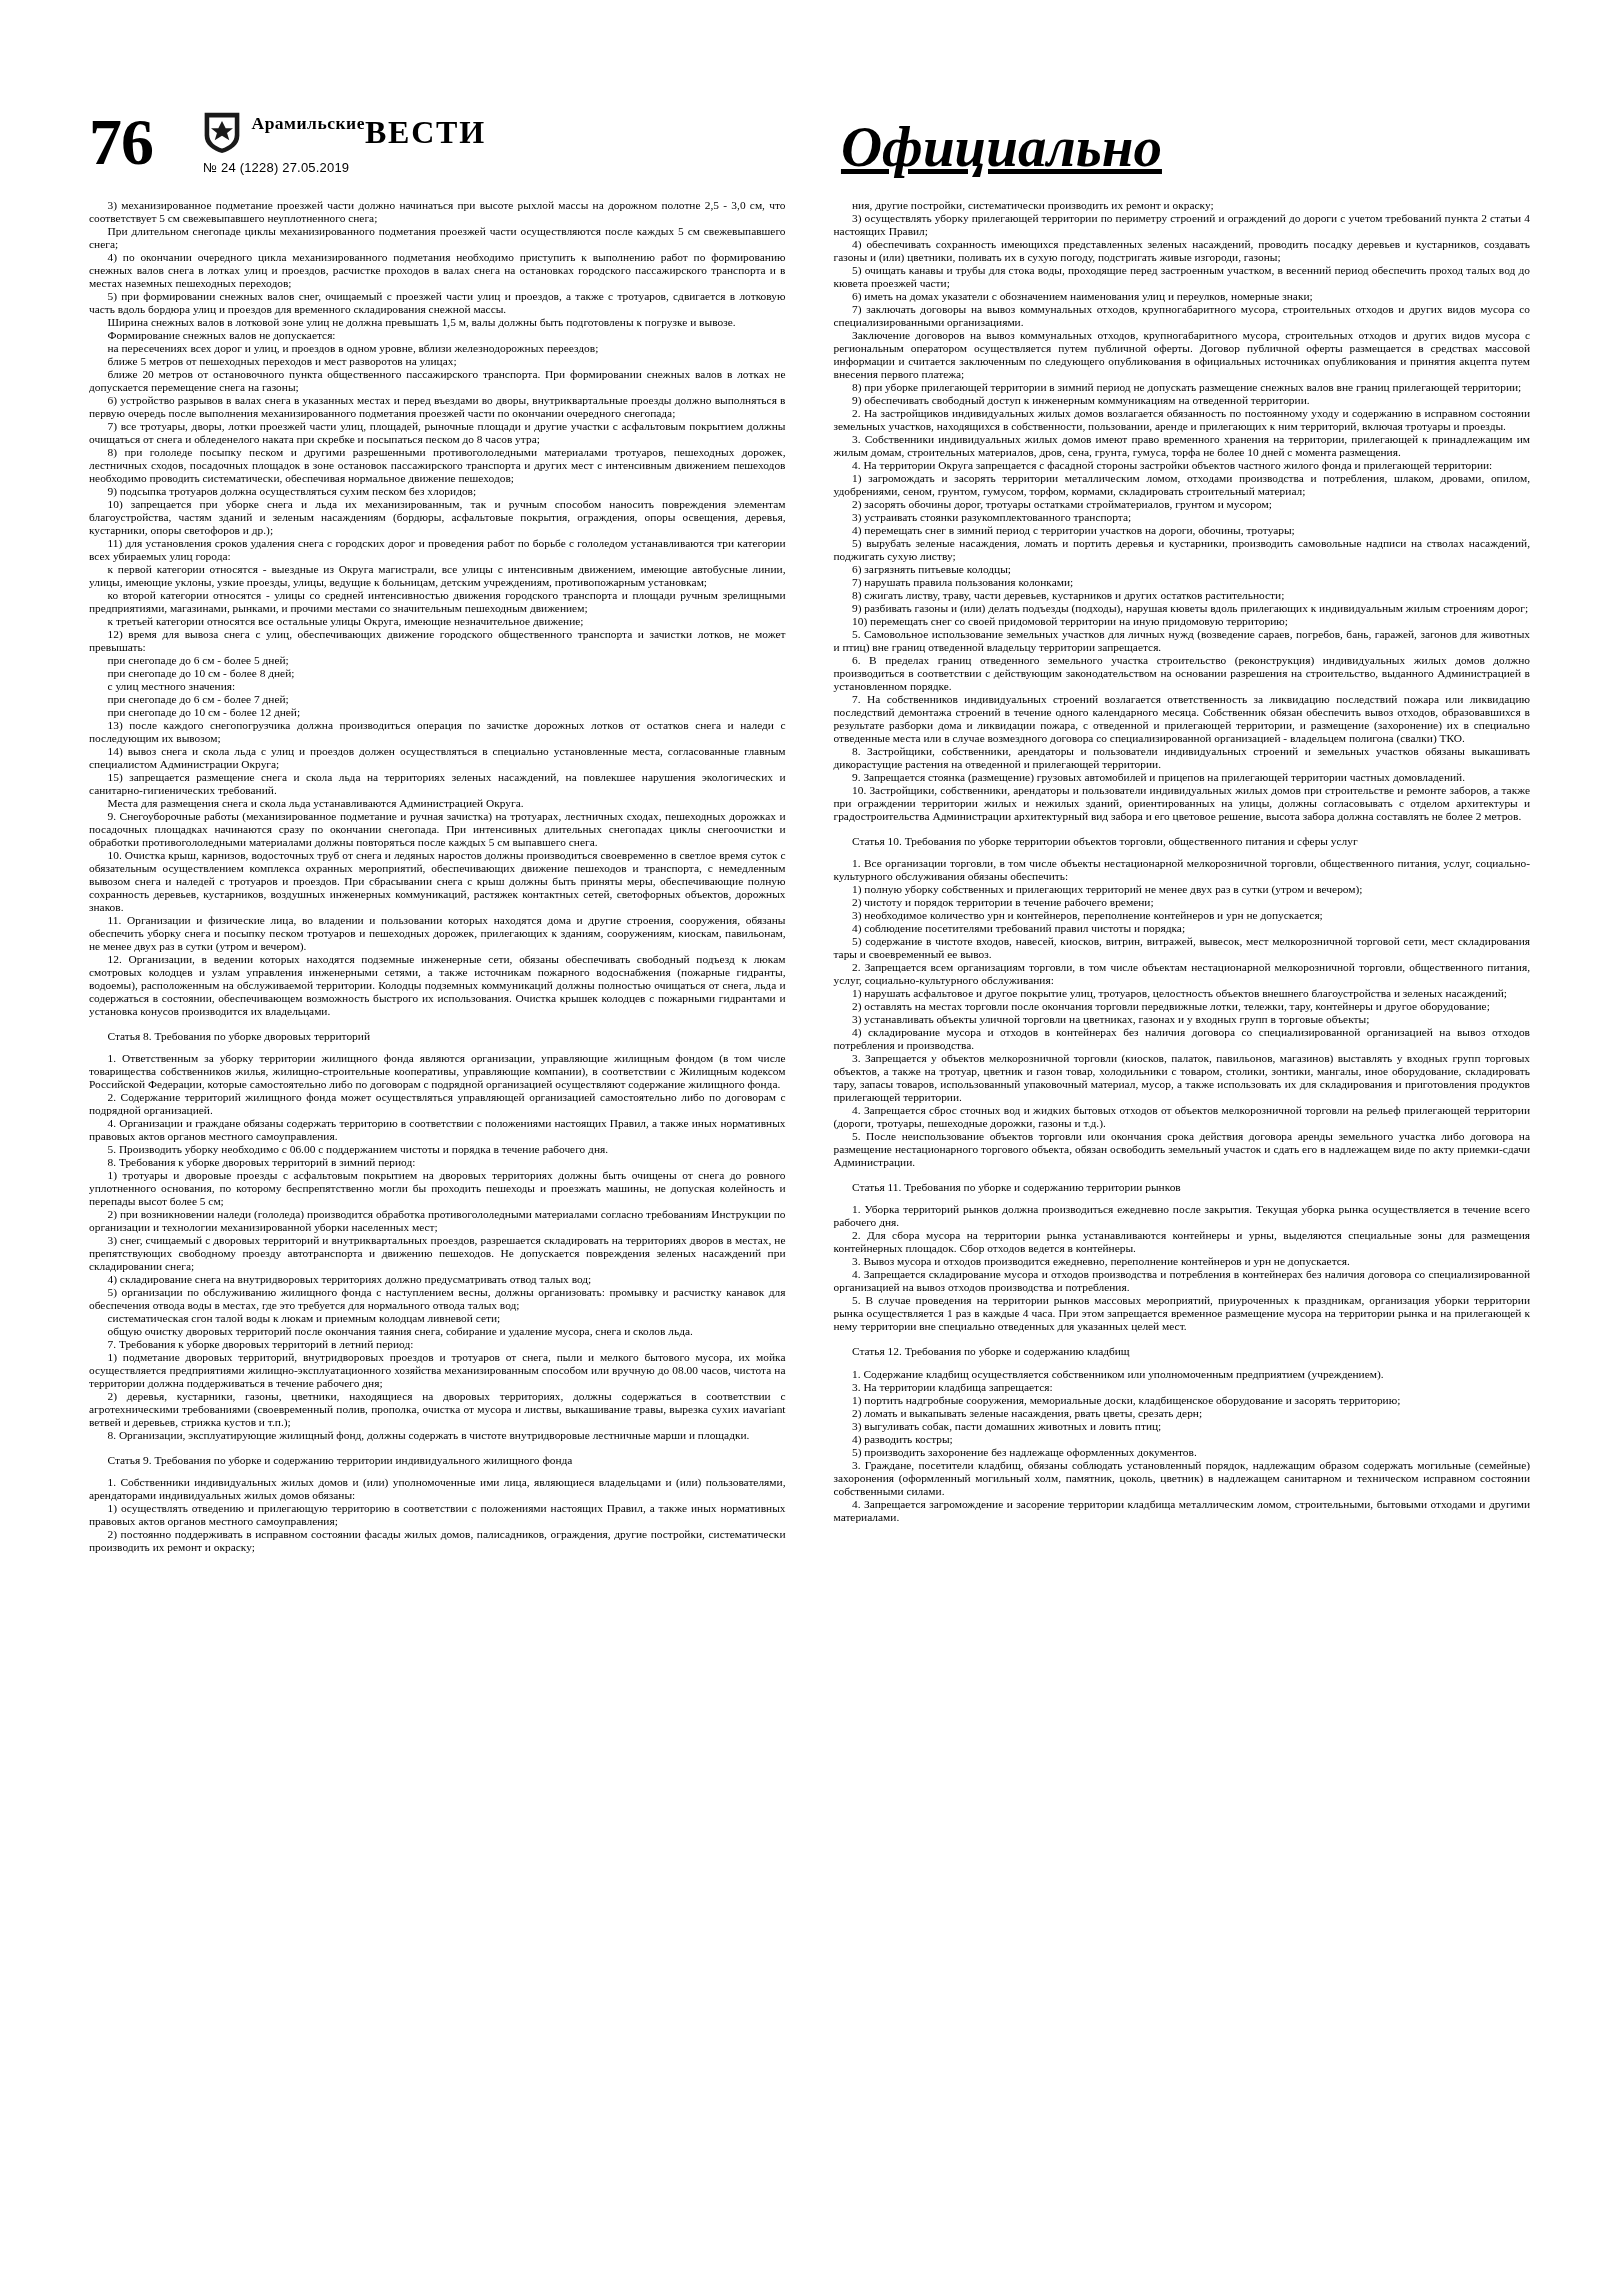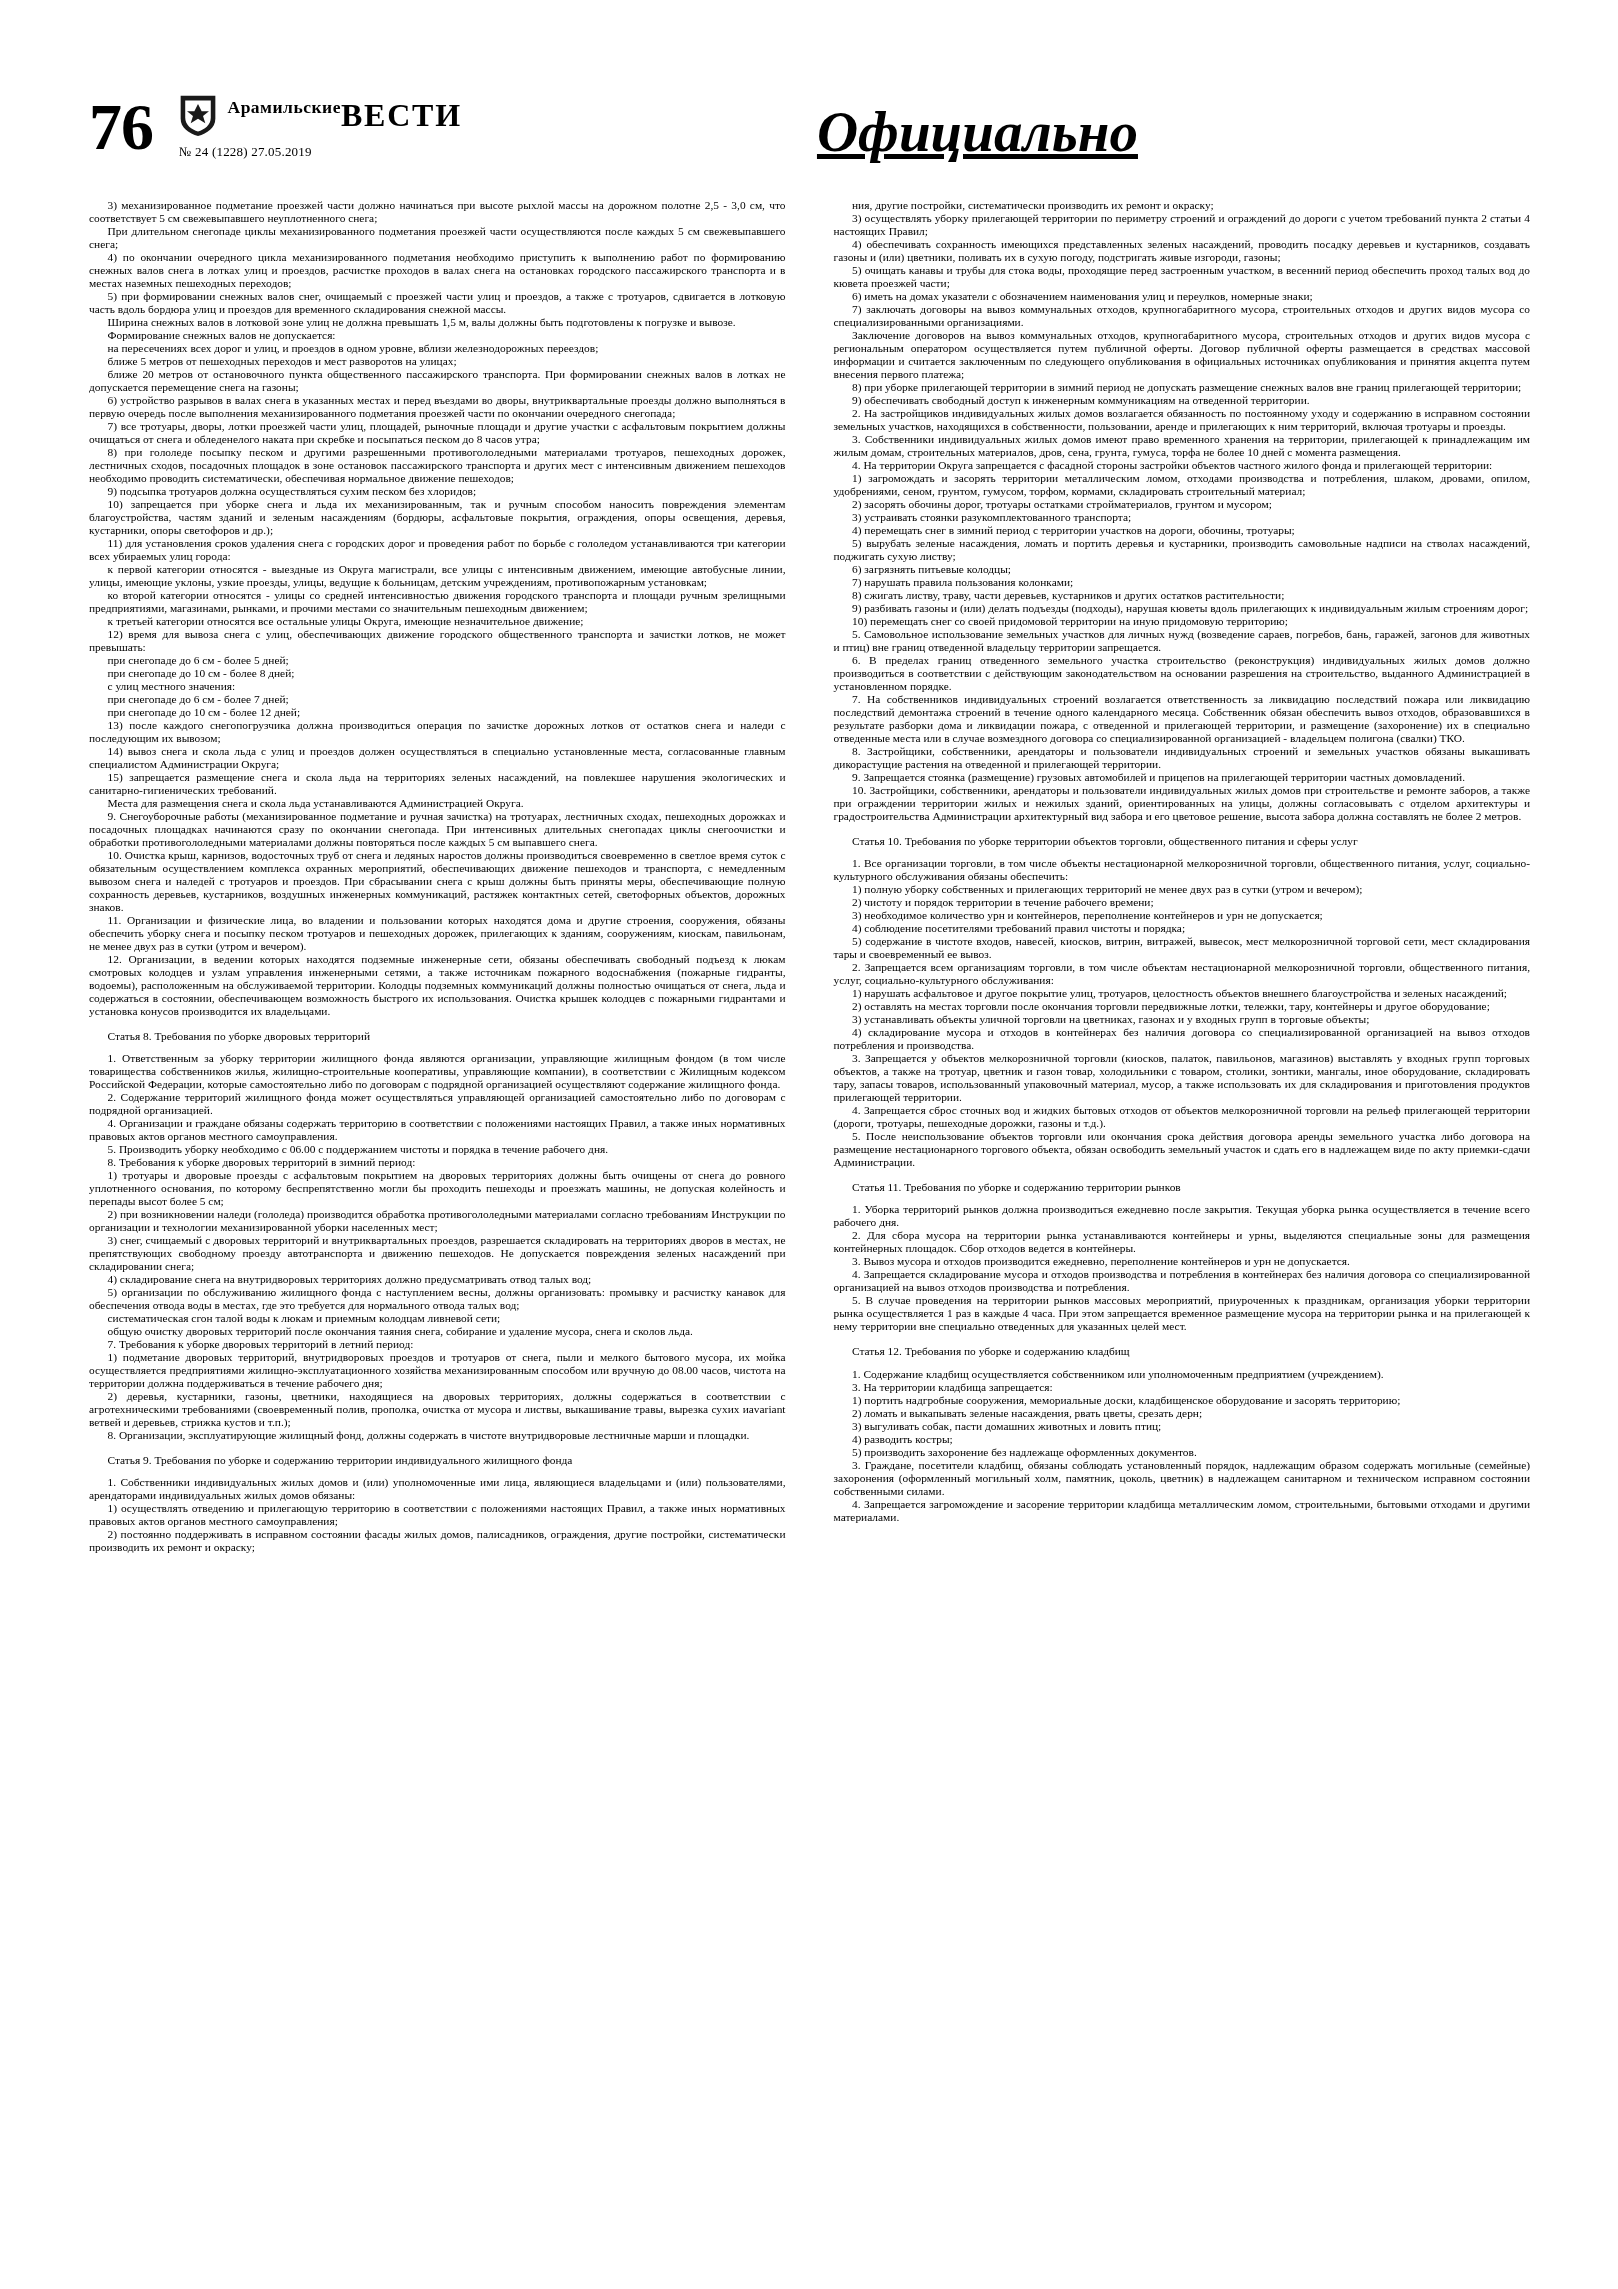--- a/index.html
+++ b/index.html
@@ -16,23 +16,24 @@
   .page {
     width: 1619px;
     min-height: 2290px;
     position: relative;
     box-sizing: border-box;
     padding: 72px 89px 37px 89px;
   }
   
   .masthead {
     display: flex;
-    align-items: center;
+    align-items: flex-end;
     height: 103px;
     margin-bottom: 24px;
+    gap: 24px;
   }
   .page-number {
     font-family: "Liberation Serif", serif;
     font-size: 66px;
     font-weight: bold;
     line-height: 66px;
     letter-spacing: -0.9px;
     margin-right: 24px;
     padding-top: 7.4px;
   }
@@ -65,21 +66,21 @@
     letter-spacing: 0.5px;
   }
   .logo-bottom {
     font-family: "Liberation Serif", serif;
     font-size: 32px;
     font-weight: bold;
     letter-spacing: 1.8px;
     margin-top: 0.9px;
   }
   .issue-line {
-    font-family: Liberation Serif, serif;
+    font-family: Liberation Sans, sans-serif;
     font-size: 13px;
     margin-top: 6.5px;
     margin-left: 1.8px;
     letter-spacing: 0.2px;
   }
   .section-title {
     flex: 1;
     text-align: center;
     font-family: "Liberation Serif", serif;
     font-style: italic;

